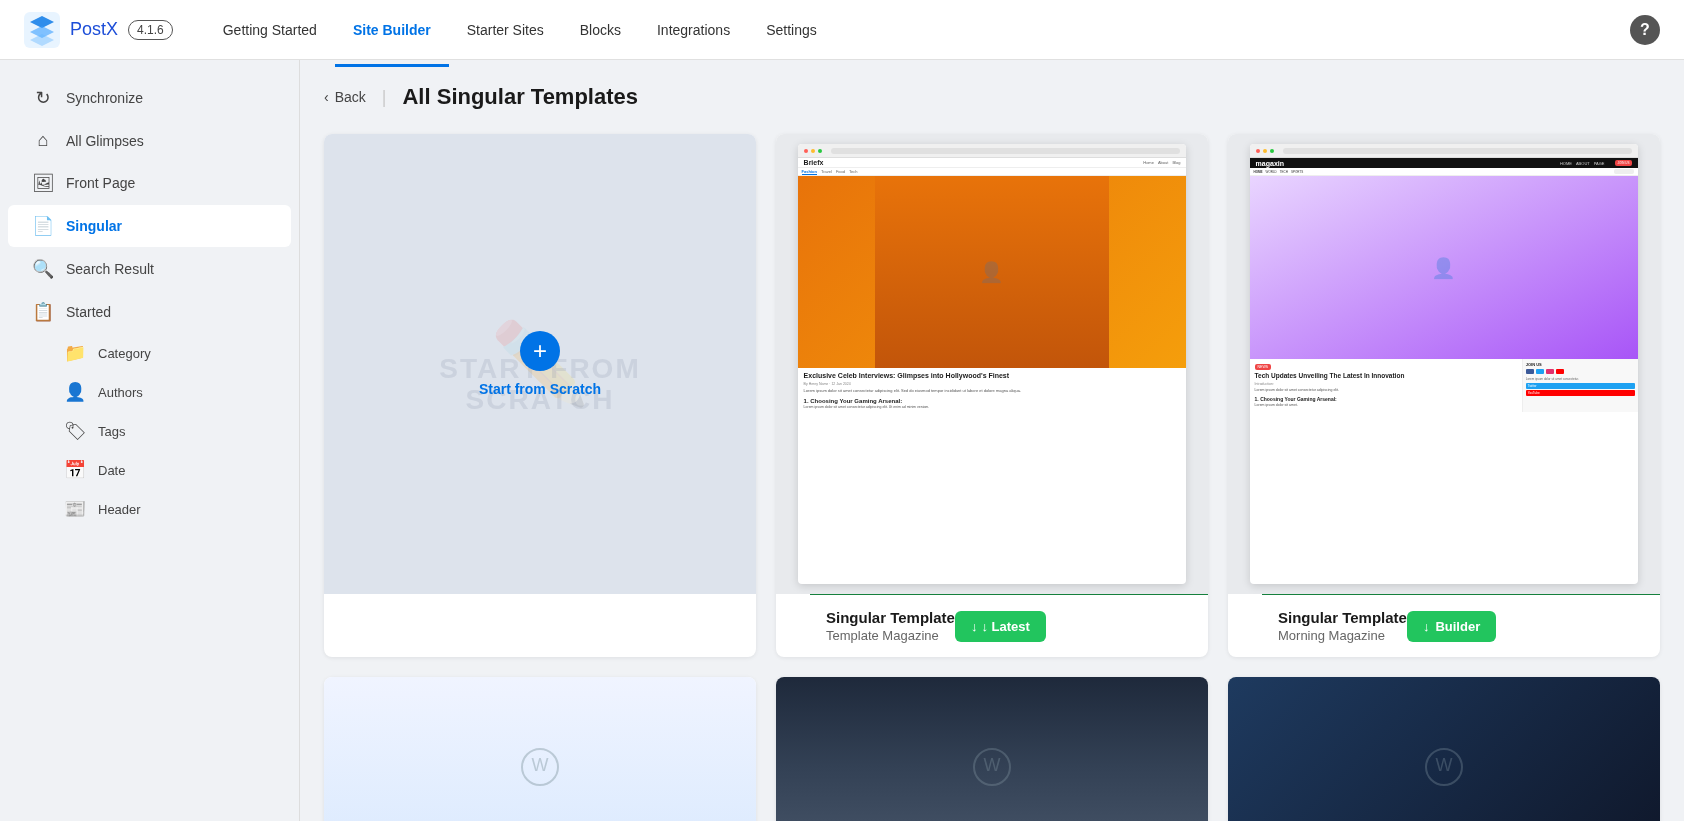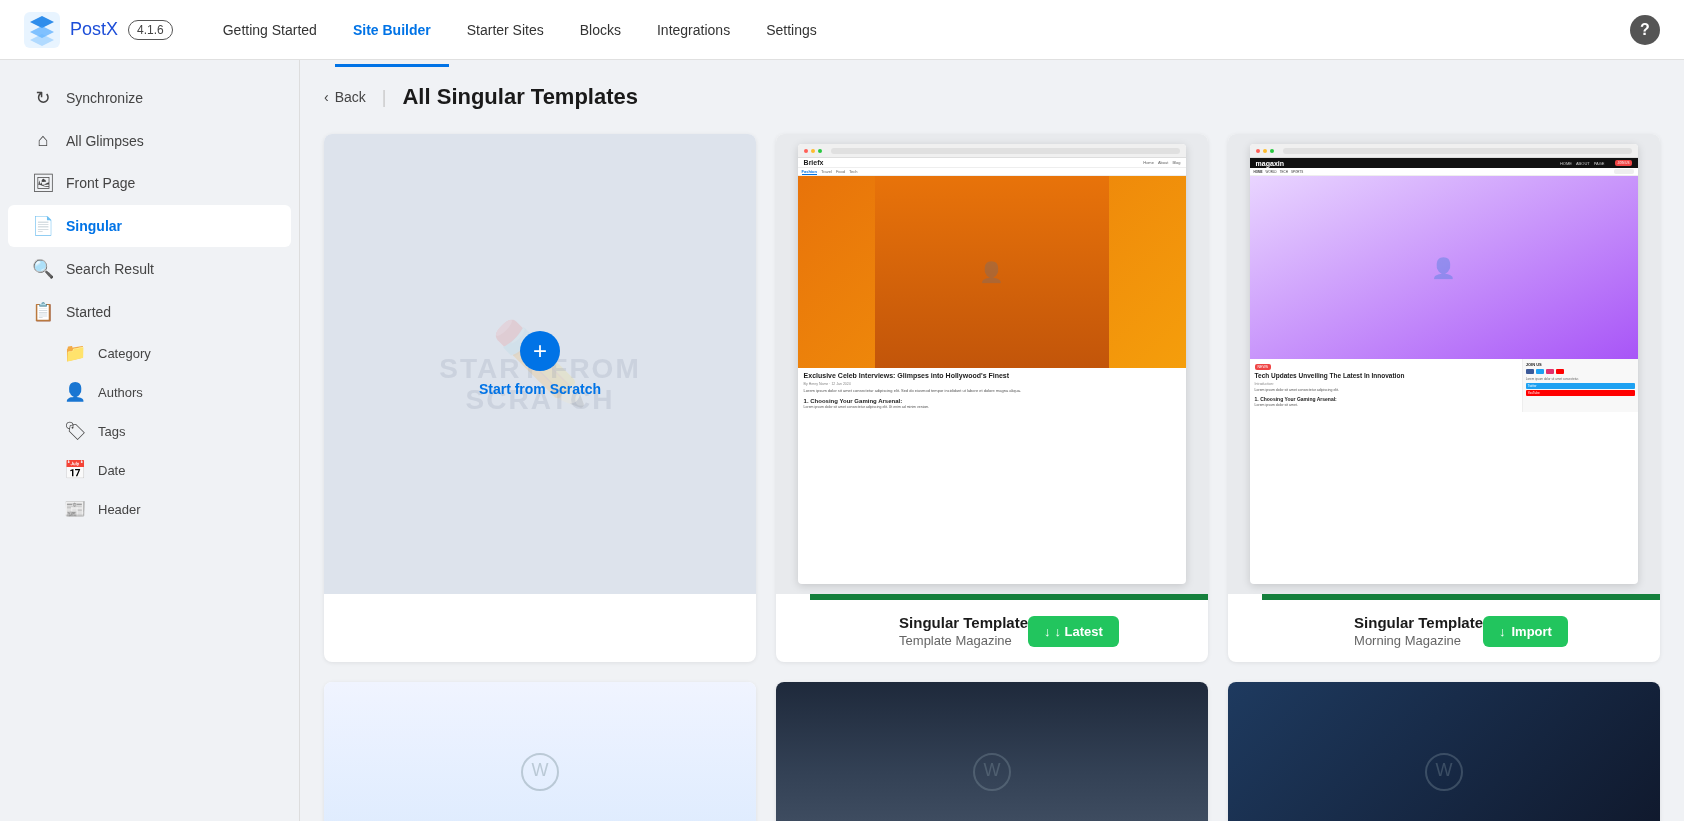--- a/index.html
+++ b/index.html
@@ -225,22 +225,22 @@
       bottom: 0; left: 0; right: 0; top: 0;
       display: flex; align-items: center; justify-content: center;
       opacity: 0.15;
       font-size: 80px;
     }
 
     .template-card-footer {
       padding: 14px 16px;
       display: flex;
       align-items: center;
-      justify-content: center;
-      border-top: 6px solid #15803d;
+      justify-content: flex-start;
+      border-top: 1px solid #15803d;
       margin-left: 34px;
     }
     .template-info .template-name {
       font-size: 15px;
       font-weight: 700;
       color: #1a1a1a;
     }
     .template-info .template-sub {
       font-size: 13px;
       color: #666;
@@ -524,21 +524,21 @@
             </div>
           </div>
         </div>
         <div class="template-card-footer">
           <div class="template-info">
             <div class="template-name">Singular Template</div>
             <div class="template-sub">Morning Magazine</div>
           </div>
           <button class="import-btn">
             <span>↓</span>
-            <span>Import</span>
+            <span>Builder</span>
           </button>
         </div>
       </div>
 
     </div>
 
     <div class="template-grid" style="margin-top: 20px;">
 
       <div class="template-card template-card-small">
         <div class="template-card-preview prev-portfolio">

